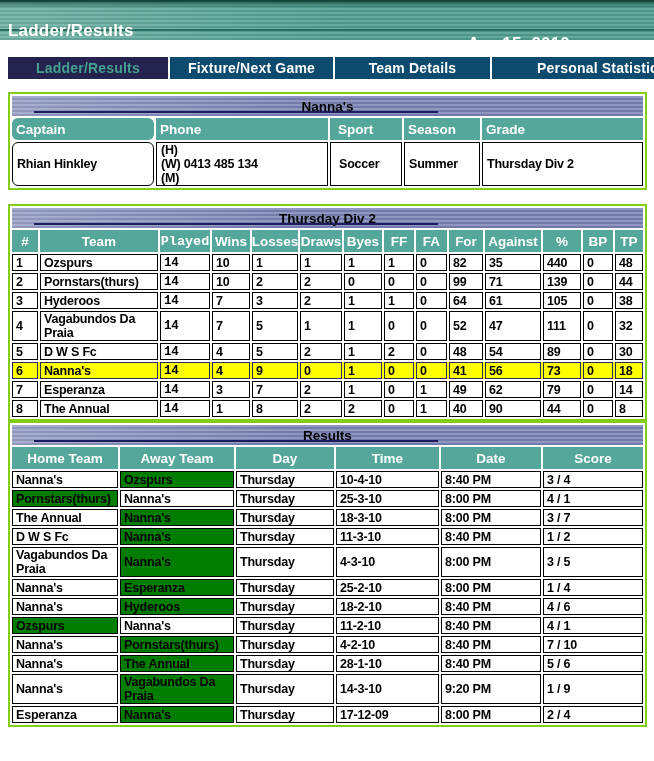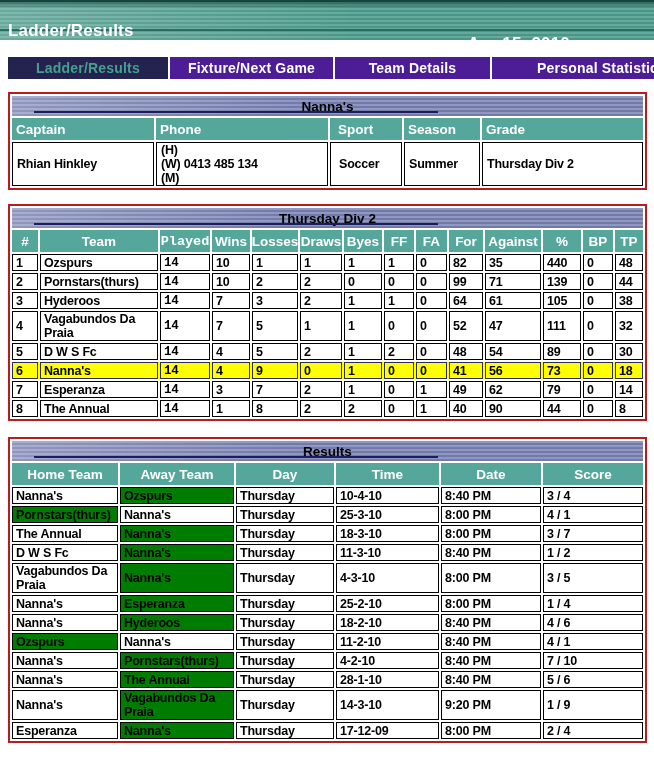--- a/index.html
+++ b/index.html
@@ -25,37 +25,37 @@
     position: absolute; left: 8px; top: 21px; color: #fff;
     font-size: 17px; font-weight: bold; letter-spacing: 0.2px; white-space: nowrap;
   }
   .banner-date {
     position: absolute; right: 84px; top: 34px; color: #fff;
     font-size: 17px; font-weight: bold; letter-spacing: 0.2px; white-space: nowrap; margin-left: 24px;
   }
   
   .tabbar { margin: 17px 7px 0 8px; display: flex; gap: 2px; height: 22px; }
   .tab {
-    background: #4c1d95; color: #fff; font-size: 14px; font-weight: bold;
+    background: #0c4a6e; color: #fff; font-size: 14px; font-weight: bold;
     display: flex; align-items: center; justify-content: center;
     cursor: pointer; white-space: nowrap; letter-spacing: 0.2px;
   }
   .tab.active { background: #24234f; color: #45a18d; }
   .tab:nth-child(1) { flex: 0 0 160px; }
   .tab:nth-child(2) { flex: 0 0 163px; }
   .tab:nth-child(3) { flex: 0 0 155px; }
   .tab:nth-child(4) { flex: 1; padding-left: 45px; }
   
   .tbox {
-    border: 2px solid #b91c1c; margin: 0 7px 0 8px; padding: 2px; background: #fff;
+    border: 2px solid #84cc16; margin: 0 7px 0 8px; padding: 2px; background: #fff;
     display: flex; flex-direction: column; gap: 2px;
   }
   #team-info { margin-top: 13px; }
   #ladder    { margin-top: 14px; }
-  #results   { margin-top: 16px; }
+  #results   { margin-top: 0; }
   .titlebar {
     position: relative; height: 20px; overflow: hidden;
     display: flex; align-items: center; justify-content: center;
     color: #000; font-size: 13.5px; font-weight: bold;
     background-color: #7b84b6;
     background-image:
       linear-gradient(90deg, rgba(255,255,255,0.22), rgba(255,255,255,0) 45%),
       repeating-linear-gradient(180deg, rgba(255,255,255,0.16) 0 2px, rgba(0,0,0,0.08) 2px 4px);
   }
   .titlebar::after {
@@ -76,21 +76,21 @@
     background: #fff; border: 1px solid #000; color: #000;
     font-size: 12.5px; font-weight: bold; letter-spacing: -0.2px;
     min-height: 17px; padding: 0 3px;
     display: flex; align-items: center; justify-content: flex-start;
     line-height: 14px; overflow: hidden;
   }
   .cell > span { display: block; text-align: left; }
   .cell.win { background: #007d00; }
   
   .t-info .hcell, .t-info .cell { justify-content: flex-start; padding-left: 4px; }
-  .t-info .hcell:nth-child(1), .t-info .cell:nth-child(1) { flex: 0 0 142px; }
+  .t-info .hcell:nth-child(1), .t-info .cell:nth-child(1) { flex: 0 0 142px; border-radius: 6px; }
   .t-info .hcell:nth-child(2), .t-info .cell:nth-child(2) { flex: 0 0 172px; }
   .t-info .hcell:nth-child(3), .t-info .cell:nth-child(3) { flex: 0 0 72px; padding-left: 8px; }
   .t-info .hcell:nth-child(4), .t-info .cell:nth-child(4) { flex: 0 0 76px; }
   .t-info .hcell:nth-child(5), .t-info .cell:nth-child(5) { flex: 1; }
   
   .t-ladder .hcell:nth-child(1),  .t-ladder .cell:nth-child(1)  { flex: 0 0 26px; }
   .t-ladder .hcell:nth-child(2),  .t-ladder .cell:nth-child(2)  { flex: 0 0 118px; }
   .t-ladder .hcell:nth-child(3),  .t-ladder .cell:nth-child(3)  { flex: 0 0 50px; font-family: Liberation Mono, monospace; }
   .t-ladder .hcell:nth-child(4),  .t-ladder .cell:nth-child(4)  { flex: 0 0 38px; }
   .t-ladder .hcell:nth-child(5),  .t-ladder .cell:nth-child(5)  { flex: 0 0 46px; }

